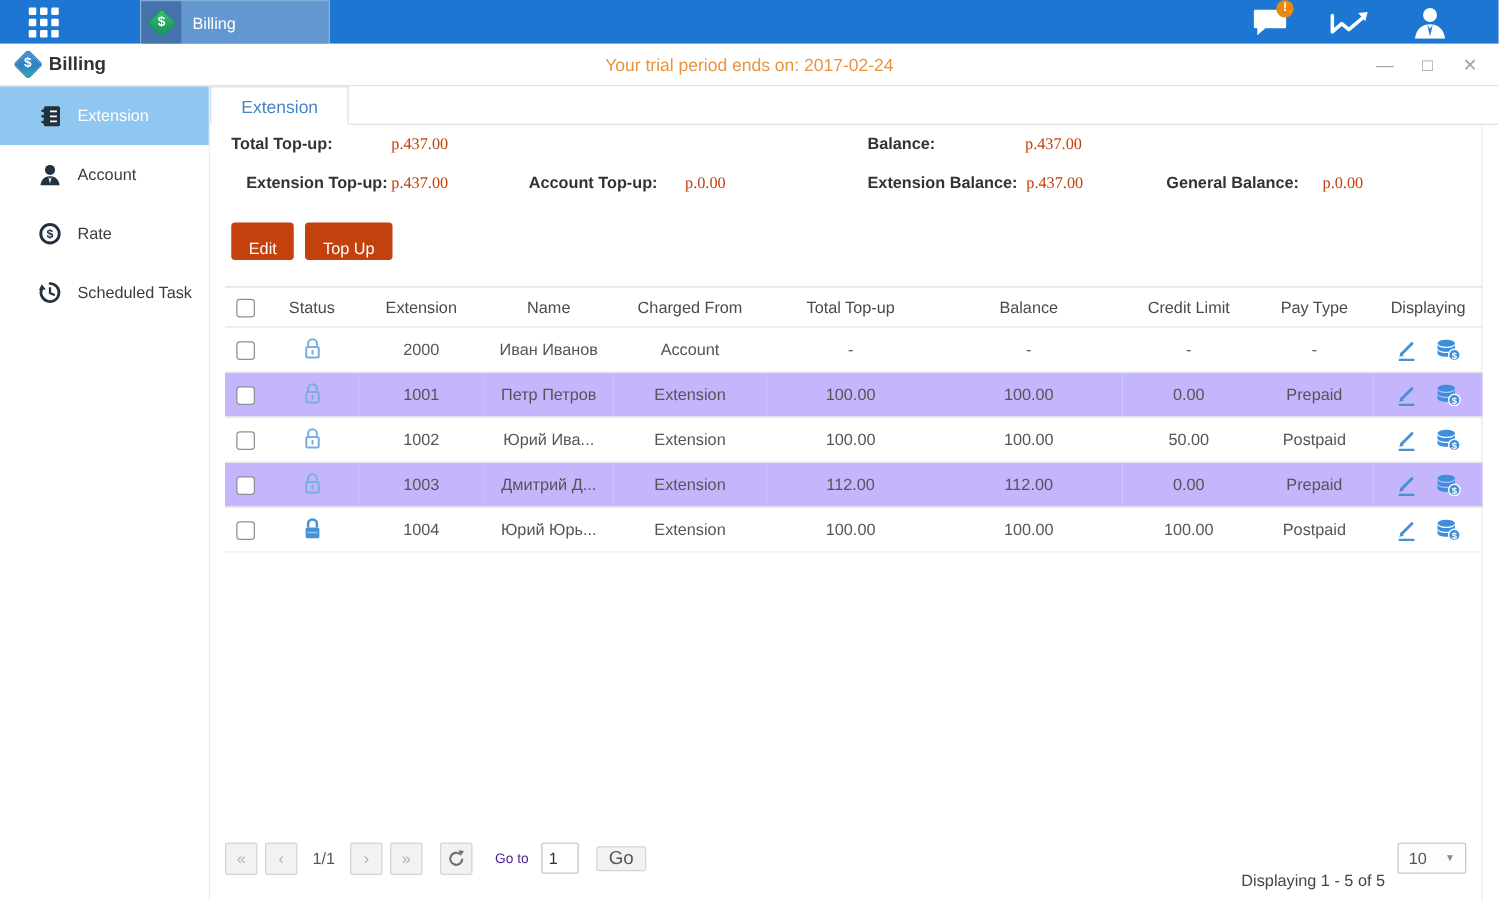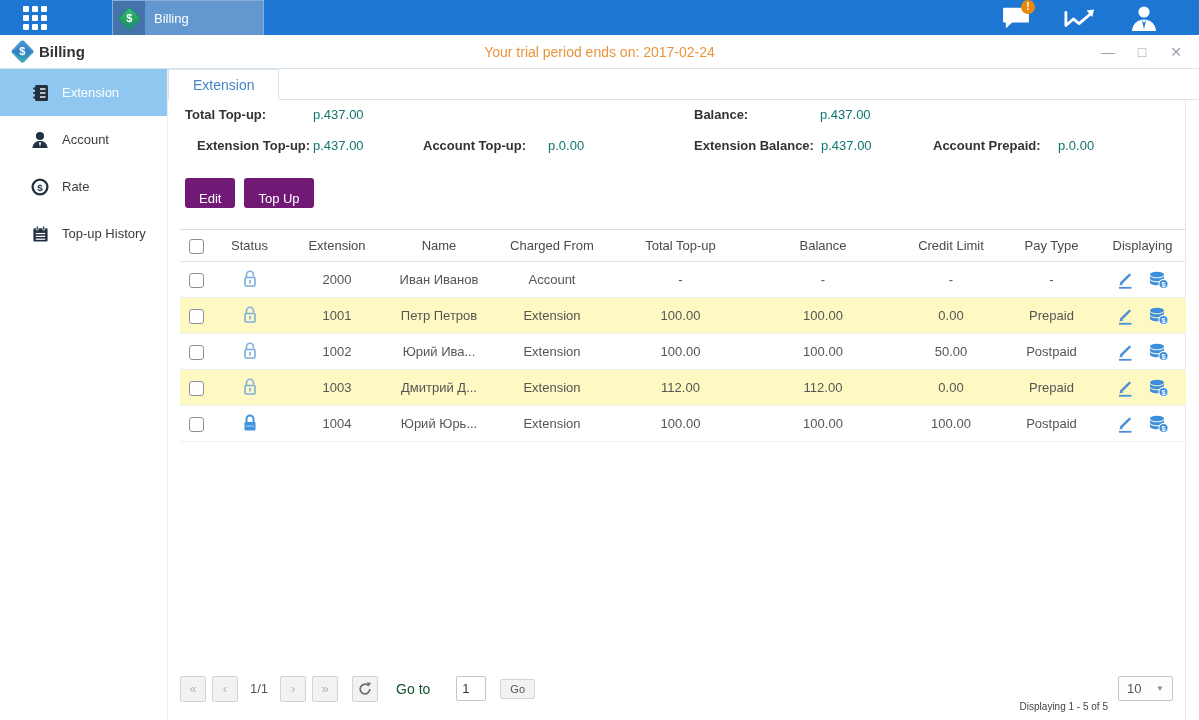--- a/index.html
+++ b/index.html
@@ -50,54 +50,54 @@
   .tabstrip { height:31px; border-bottom:1px solid #d9e2ea; display:flex; }
   .tab { min-width:107px; padding:0 24px; display:flex; align-items:center; justify-content:center;
          font-size:14px; color:#4585c7; background:#fff; border:1px solid #d9e2ea; border-bottom:1px solid #fff;
          margin-bottom:-1px; cursor:pointer; }
   .panel { position:absolute; top:31px; bottom:0; left:0; right:13px; border-right:1px solid #e6ebef; padding-left:12px; }
 
   
   .summary { }
   .sum-row { position:relative; height:31px; font-size:13px; }
   .sum-row b { position:absolute; top:7px; color:#333; font-weight:bold; }
-  .sum-row span.val { position:absolute; top:7px; color:#0f766e; }
+  .sum-row span.val { position:absolute; top:7px; color:#c2410c;font-family:Liberation Serif, serif; }
 
   
   .actions { margin-top:16px; display:flex; gap:9px; padding-left:5px; }
-  .btn-blue { height:30px; padding:13px 14px; background:#701a75; color:#fff; border:none; border-radius:3px;
+  .btn-blue { height:30px; padding:13px 14px; background:#c2410c; color:#fff; border:none; border-radius:3px;
               font-size:13px; font-family:"Liberation Sans",sans-serif; cursor:pointer; }
 
   
   table.ext-table { margin-top:21px; border-collapse:collapse; width:100%; table-layout:fixed; }
   .ext-table th { height:32px; font-size:13px; font-weight:normal; color:#4a4a4a;
                   border-top:1px solid #dcdcdc; border-bottom:1px solid #e3e3e3; text-align:center; }
   .ext-table td { height:35px; font-size:13px; color:#555; text-align:center; border-bottom:1px solid #efefef; }
-  .ext-table tr.stripe td { background:#fef9c3; }
+  .ext-table tr.stripe td { background:#c4b5fd; }
   .col-check { width:32px; } .col-status { width:75px; } .col-ext { width:100px; } .col-name { width:104px; }
   .col-charged { width:122px; } .col-topup { width:135px; } .col-balance { width:150px; }
   .col-credit { width:106px; } .col-pay { width:95px; } .col-op { width:87px; }
   .checkbox { display:inline-block; width:15px; height:15px; border:1px solid #8a9099; border-radius:3px;
               background:#fff; vertical-align:middle; cursor:pointer; }
   .op-cell { display:flex; align-items:center; justify-content:center; gap:15px; height:35px; }
   .op-ic { cursor:pointer; display:inline-flex; }
 
   
   .panel-footer { position:absolute; left:12px; right:12px; bottom:8px; display:flex; align-items:center; }
   .pager { display:flex; align-items:center; gap:6px; }
   .pg-btn { width:26px; height:26px; background:#f2f2f2; border:1px solid #d4d4d4; border-radius:2px;
             color:#b3b3b3; font-size:13px; display:flex; align-items:center; justify-content:center; cursor:pointer; }
   .pg-ind { margin:0 6px; font-size:13px; color:#555; }
-  .goto-label { margin-left:12px; margin-right:20px; font-size:14px; color:#14532d; }
+  .goto-label { margin-left:12px; margin-right:4px; font-size:11px; color:#4c1d95; }
   .goto-input { width:30px; height:25px; border:1px solid #c7c7c7; border-radius:2px; font-size:13px;
                 padding-left:5px; color:#333; font-family:"Liberation Sans",sans-serif; }
   .go-btn { margin-left:8px; height:20px; padding:0 9px; background:#f2f2f2; border:1px solid #d4d4d4;
-            border-radius:2px; font-size:11px; color:#555; cursor:pointer; font-family:"Liberation Sans",sans-serif; }
+            border-radius:2px; font-size:15px; color:#555; cursor:pointer; font-family:"Liberation Sans",sans-serif; }
   .footer-right { margin-left:auto; display:flex; align-items:center; gap:10px; }
-  .displaying { font-size:10px; color:#444;margin-top:36px; }
+  .displaying { font-size:13px; color:#444;margin-top:36px; }
   .pagesize { width:55px; height:25px; border:1px solid #c7c7c7; border-radius:2px; background:#fdfdfd;
               display:flex; align-items:center; justify-content:space-between; padding:0 8px; cursor:pointer; }
   .pagesize .ps-val { font-size:13px; color:#555; }
   .pagesize .caret { font-size:8px; color:#8a8a8a; }
 </style>
 </head>
 <body>
 
 <div class="screen">
 
@@ -190,30 +190,27 @@
         <span class="s-ic">
           <svg width="18" height="18" viewBox="0 0 20 20">
               <circle cx="10" cy="10" r="8.2" fill="none" stroke="#22313f" stroke-width="2.6"></circle>
               <text x="10" y="14" text-anchor="middle" font-size="11" font-weight="bold" fill="#22313f" font-family="Liberation Sans,sans-serif">$</text>
             </svg>
         </span>
         <span class="s-label">Rate</span>
       </div>
       <div class="side-item">
         <span class="s-ic">
-          <svg width="17" height="18" viewBox="0 0 18 18">
-              <rect x="1.5" y="3" width="15" height="14" rx="1.5" fill="#22313f"></rect>
-              <rect x="4.5" y="0.5" width="2.2" height="4.5" rx="1" fill="#22313f" stroke="#fff" stroke-width="0.8"></rect>
-              <rect x="11.3" y="0.5" width="2.2" height="4.5" rx="1" fill="#22313f" stroke="#fff" stroke-width="0.8"></rect>
-              <line x1="4" y1="8.5" x2="14" y2="8.5" stroke="#fff" stroke-width="1.3"></line>
-              <line x1="4" y1="11.5" x2="14" y2="11.5" stroke="#fff" stroke-width="1.3"></line>
-              <line x1="4" y1="14.5" x2="14" y2="14.5" stroke="#fff" stroke-width="1.3"></line>
+          <svg width="18" height="18" viewBox="0 0 20 20">
+              <path d="M10 2 a8 8 0 1 1 -7.4 4.9" fill="none" stroke="#22313f" stroke-width="2.4" stroke-linecap="round"></path>
+              <polygon points="0.2,7.8 6.4,7.4 2.6,2.6" fill="#22313f"></polygon>
+              <polyline points="10,6 10,10.5 13.5,12" fill="none" stroke="#22313f" stroke-width="2" stroke-linecap="round"></polyline>
             </svg>
         </span>
-        <span class="s-label">Top-up History</span>
+        <span class="s-label">Scheduled Task</span>
       </div>
     </div>
 
     <div class="content">
       <div class="tabstrip">
         <div class="tab">Extension</div>
       </div>
 
       <div class="panel">
 
@@ -224,21 +221,21 @@
             <b style="left:514px">Balance:</b>
             <span class="val" style="left:640px">p.437.00</span>
           </div>
           <div class="sum-row">
             <b style="left:17px">Extension Top-up:</b>
             <span class="val" style="left:133px">p.437.00</span>
             <b style="left:243px">Account Top-up:</b>
             <span class="val" style="left:368px">p.0.00</span>
             <b style="left:514px">Extension Balance:</b>
             <span class="val" style="left:641px">p.437.00</span>
-            <b style="left:753px">Account Prepaid:</b>
+            <b style="left:753px">General Balance:</b>
             <span class="val" style="left:878px">p.0.00</span>
           </div>
         </div>
 
         <div class="actions">
           <button class="btn-blue">Edit</button>
           <button class="btn-blue">Top Up</button>
         </div>
 
         <table class="ext-table">

